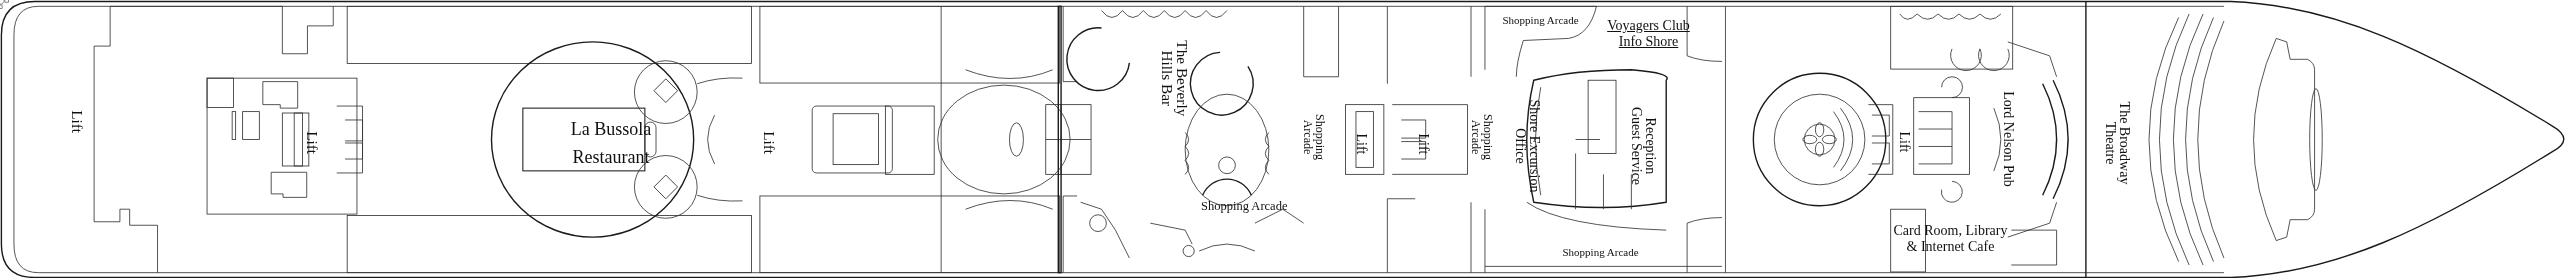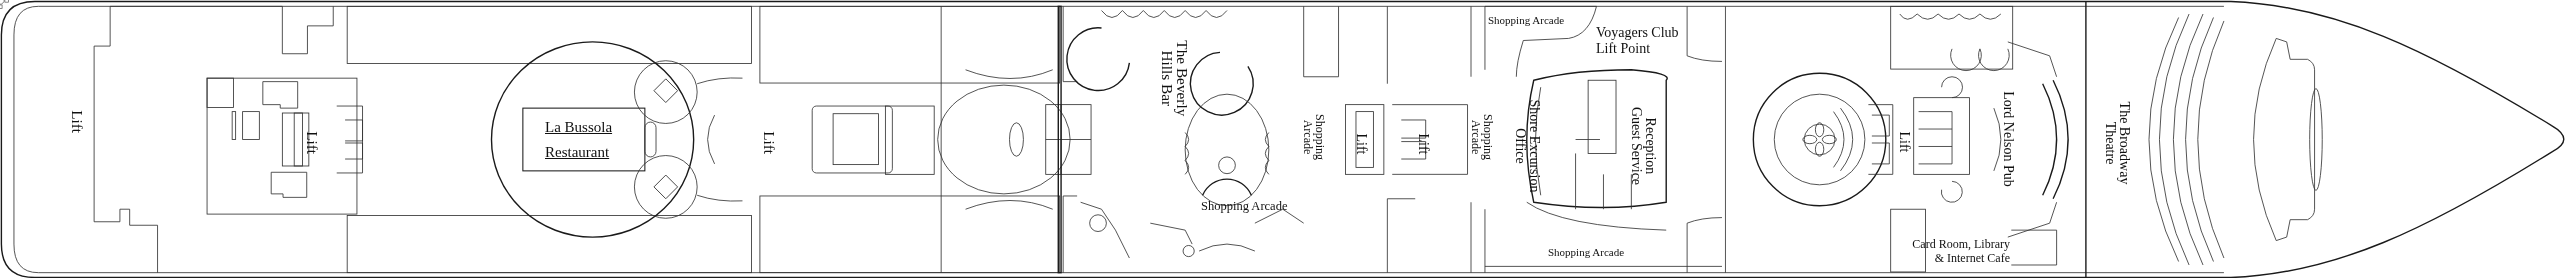--- a/index.html
+++ b/index.html
@@ -2,21 +2,21 @@
 <html style="font-size:11px"><head>
 <meta charset="utf-8">
 <style>
   html, body { margin:0; padding:0; background:#ffffff; }
   body { width:2576px; height:279px; overflow:hidden; position:relative; font-family:"Liberation Serif","DejaVu Serif",serif; }
   #deck { position:absolute; left:0; top:0; width:2576px; height:279px; }
   .ln { fill:none; stroke:#1a1a1a; stroke-width:2; }
   .ln-thin { fill:none; stroke:#333; stroke-width:1.2; }
   .ln-gray { fill:none; stroke:#555; stroke-width:1; }
   .fillw { fill:#fff; stroke:#1a1a1a; stroke-width:1.5; }
-  .label { position:absolute; color:#111; white-space:nowrap; line-height:1; }
+  .label { position:absolute; color:#111; white-space:nowrap; line-height:1; text-align:center; }
   .vlabel { position:absolute; color:#111; white-space:nowrap; line-height:1.0; text-align:center; transform:rotate(90deg); transform-origin:center center; }
   .venue { cursor:default; }
 </style>
 </head>
 <body>
 
 <svg id="deck" viewBox="0 0 3695 400" xmlns="http://www.w3.org/2000/svg">
 
   <g>
     <path class="ln" d="M50,2 L3200,2 C3350,8 3480,70 3660,180 Q3695,200 3660,218 C3480,330 3350,392 3200,398 L50,398 Q2,398 2,350 L2,50 Q2,2 50,2 Z"></path>
@@ -152,21 +152,21 @@
     <path class="ln-thin" d="M3265,55 Q3200,200 3265,345"></path>
     <path class="ln-thin" d="M3265,55 L3280,60 L3285,85 L3310,85 Q3320,90 3320,100 L3320,300 Q3320,310 3310,315 L3285,315 L3280,340 L3265,345"></path>
     <ellipse class="ln-thin" cx="3322" cy="200" rx="9" ry="73"></ellipse>
   </g>
 </svg>
 
 <div class="vlabel" style="left:42px; top:114px; width:70px; font-size:15.3px;">Lift</div>
 
 <div class="vlabel" style="left:295px; top:135px; width:35px; font-size:15.3px;">Lift</div>
 
-<div class="label venue" style="left:545px; top:120px; width:84px; font-size:15px;text-decoration:underline;">
+<div class="label venue" style="left:569px; top:120px; width:84px; font-size:18px;">
   <div>La Bussola</div>
   <div style="margin-top:10px">Restaurant</div>
 </div>
 
 <div class="vlabel" style="left:752px; top:135px; width:35px; font-size:15.3px;">Lift</div>
 
 <div class="vlabel venue" style="left:1133px; top:63px; width:84px; font-size:15.3px;">
   <div>The Beverly</div>
   <div>Hills Bar</div>
 </div>
@@ -187,37 +187,37 @@
 
 <div class="vlabel" style="left:1405px; top:137px; width:35px; font-size:14px;">Lift</div>
 
 <div class="vlabel venue" style="left:1457px; top:132px; width:139px; font-size:14px;">
   <div>Shore Excursion</div>
   <div>Office</div>
 </div>
 
 <div class="label venue" style="left:1488px; top:15.3px; width:105px; font-size:11px;">Shopping Arcade</div>
 
-<div class="label venue" style="left:1596px; top:26px; width:105px; font-size:14px;">
+<div class="label venue" style="left:1596px; top:19px; width:105px; font-size:14px;text-decoration:underline;">
   <div>Voyagers Club</div>
-  <div style="margin-top:2.1px">Lift Point</div>
+  <div style="margin-top:2.1px">Info Shore</div>
 </div>
 
 <div class="vlabel venue" style="left:1583px; top:132px; width:119px; font-size:14px;">
   <div>Reception</div>
   <div>Guest Service</div>
 </div>
 
 <div class="label venue" style="left:1548px; top:247px; width:105px; font-size:11px;">Shopping Arcade</div>
 
 <div class="vlabel" style="left:1886px; top:135px; width:35px; font-size:14px;">Lift</div>
 
 <div class="vlabel venue" style="left:1938px; top:132px; width:139px; font-size:14px;">Lord Nelson Pub</div>
 
-<div class="label venue" style="left:1891px; top:238px; width:119px; font-size:12px; text-align:right;">
+<div class="label venue" style="left:1891px; top:224px; width:119px; font-size:14px; text-align:center;">
   <div>Card Room, Library</div>
   <div style="margin-top:2px">&amp; Internet Cafe</div>
 </div>
 
 <div class="vlabel venue" style="left:2057px; top:129px; width:119px; font-size:14px;">
   <div>The Broadway</div>
   <div>Theatre</div>
 </div>
 
 

